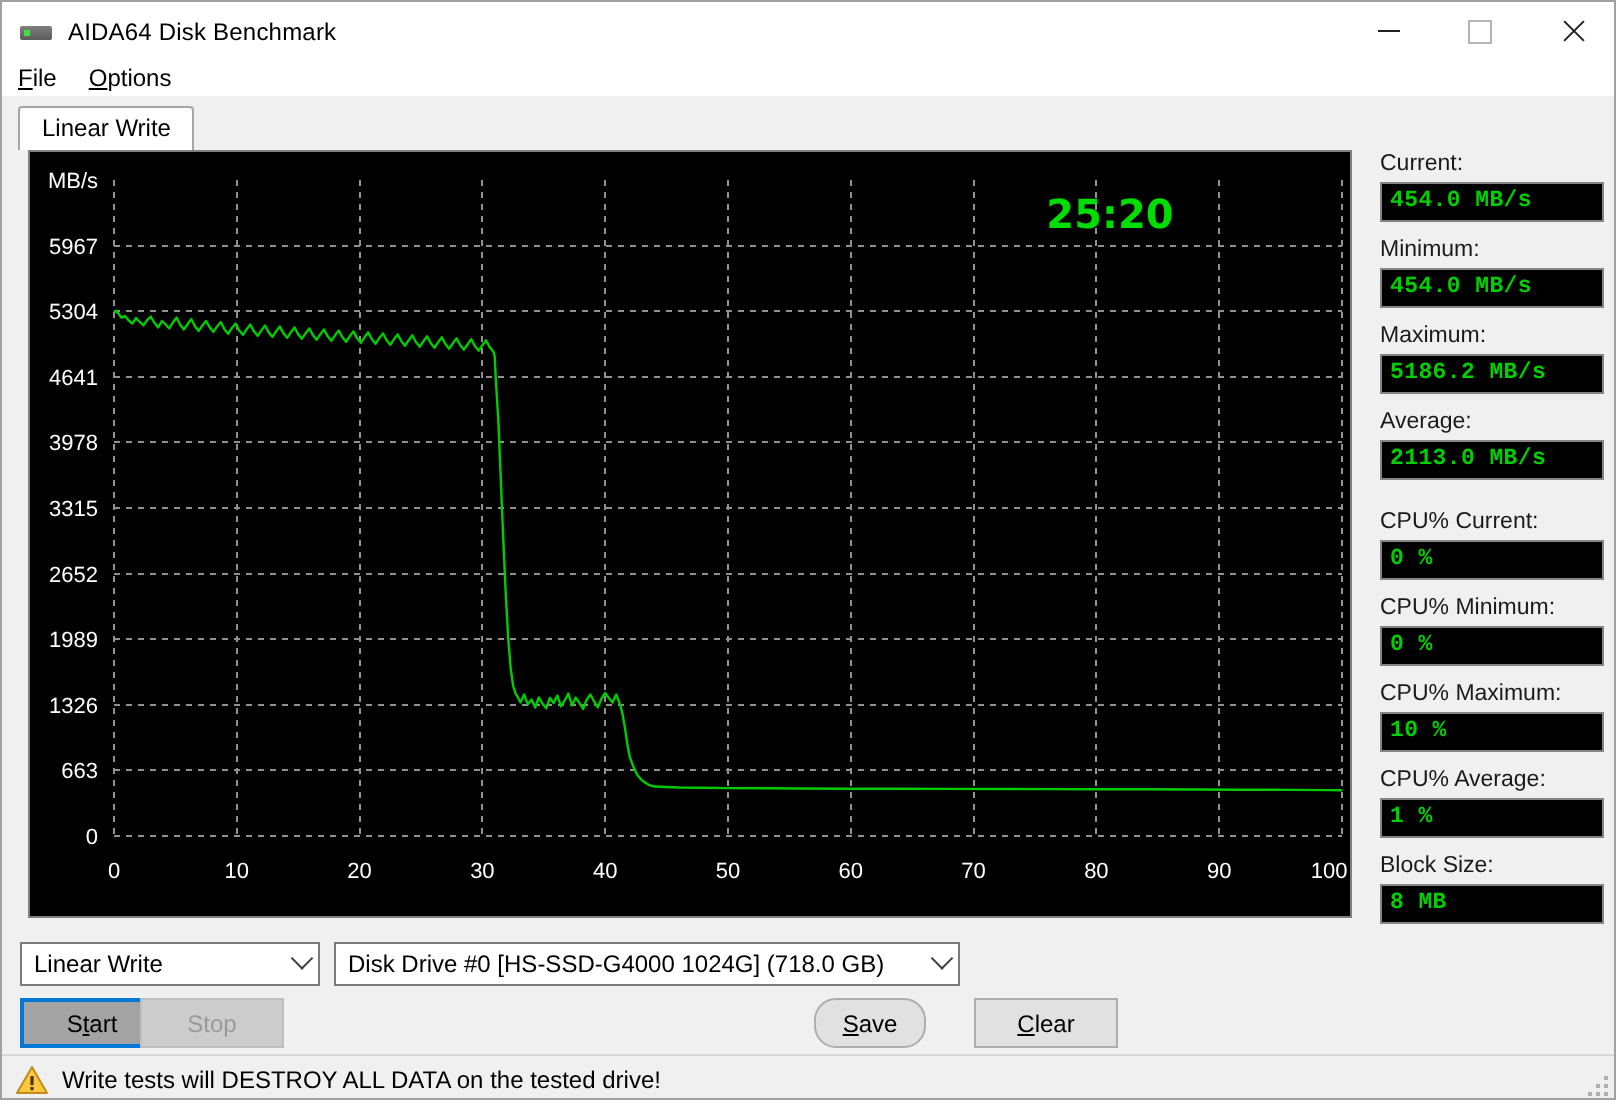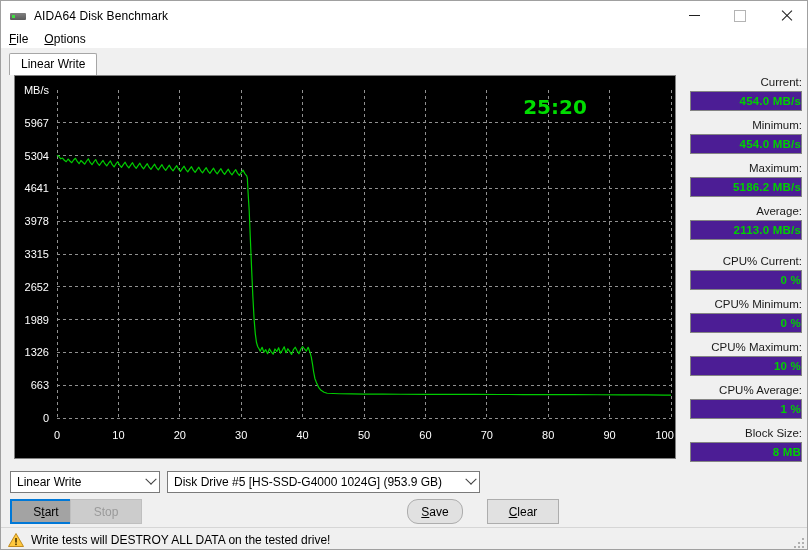--- a/index.html
+++ b/index.html
@@ -100,31 +100,31 @@
     border: 1px solid #808080;
     box-sizing: border-box;
     overflow: hidden;
   }
   .chart-svg { display: block; }
 
   
   .stats {
     position: absolute; left: 689px; top: 74px; width: 112px;
   }
-  .stat-block { margin-bottom: 7px; text-align: right; }
+  .stat-block { margin-bottom: 7px; }
   .stat-block.gap { margin-top: 14px; }
   .stat-label {
     font-size: 11.5px; color: #1a1a1a; margin-bottom: 2px; line-height: 14px;
   }
   .stat-value {
-    height: 20px; background: #4c1d95;
+    height: 20px; background: #000000;
     border: 1px solid #848484;
     box-sizing: border-box;
     color: #00d000;
-    font-family: Liberation Sans, sans-serif;
+    font-family: Liberation Mono, monospace;
     font-size: 11.5px; font-weight: bold;
     line-height: 18px;
     padding-left: 4px;
     letter-spacing: .2px;
   }
 
   
   .bottom { position: absolute; left: 0; top: 462px; width: 808px; }
   .combo {
     position: absolute; height: 22px;
@@ -306,21 +306,21 @@
     </div>
 
   <div class="bottom">
     <div class="combo" id="combo-mode">
       <span class="combo-text">Linear Write</span>
       <span class="arrow">
           <i></i>
         </span>
     </div>
     <div class="combo" id="combo-drive">
-      <span class="combo-text">Disk Drive #5  [HS-SSD-G4000 1024G]  (953.9 GB)</span>
+      <span class="combo-text">Disk Drive #0  [HS-SSD-G4000 1024G]  (718.0 GB)</span>
       <span class="arrow">
           <i></i>
         </span>
     </div>
 
     <div class="btn primary" id="btn-start">
       <span>S<u>t</u>art</span>
     </div>
     <div class="btn disabled" id="btn-stop">
       <span>Stop</span>

